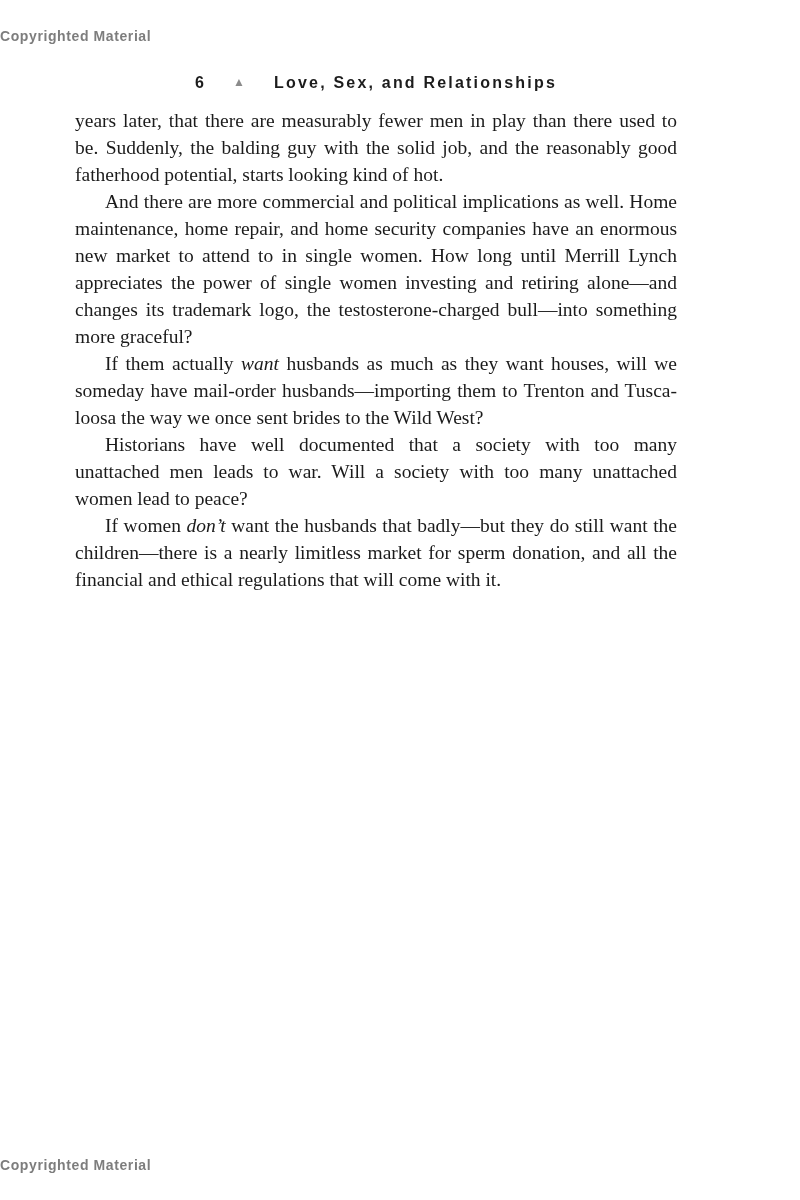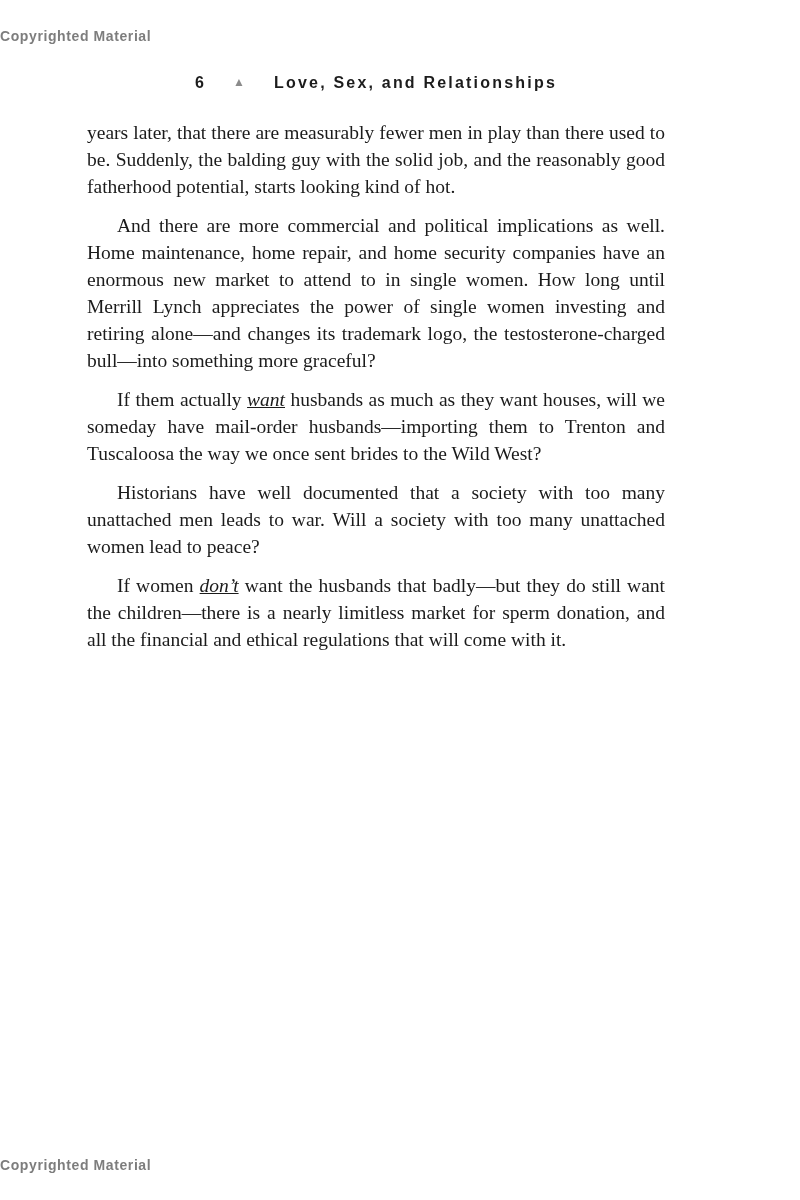--- a/index.html
+++ b/index.html
@@ -51,27 +51,27 @@
     position: absolute;
     top: 107px;
     left: 75px;
     width: 602px;
     font-size: 19.5px;
     line-height: 27px;
     color: #1b1b1b;
     text-align: justify;
   }
   .body-text p {
-    margin: 12px;
+    margin: 0;
     padding: 0;
     -webkit-hyphens: manual;
     hyphens: manual;
   }
   .body-text p.indent { text-indent: 30px; }
-  .body-text i { font-style: italic; text-decoration: underline; }
+  .body-text i { font-style: italic; }
 </style>
 </head>
 <body>
 
 <div class="page">
 
   <div class="copyright top">Copyrighted Material</div>
 
   <div class="running-head">
     <span class="page-number">6</span>

